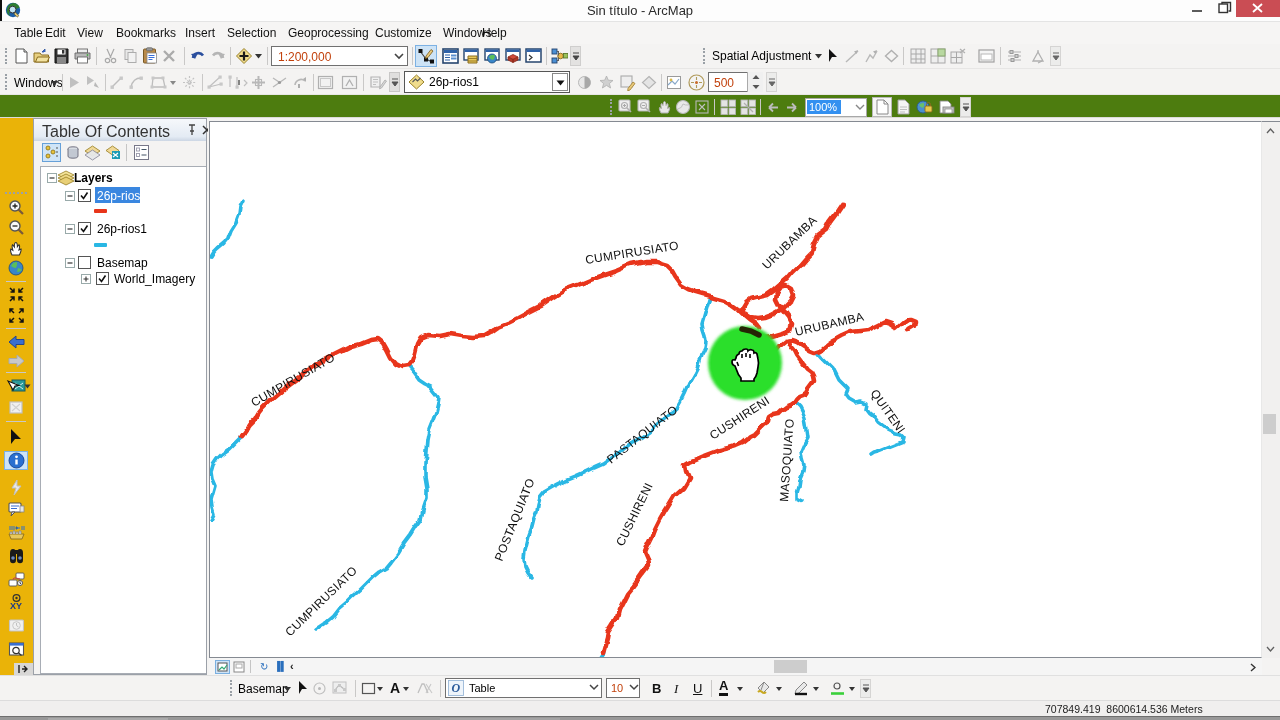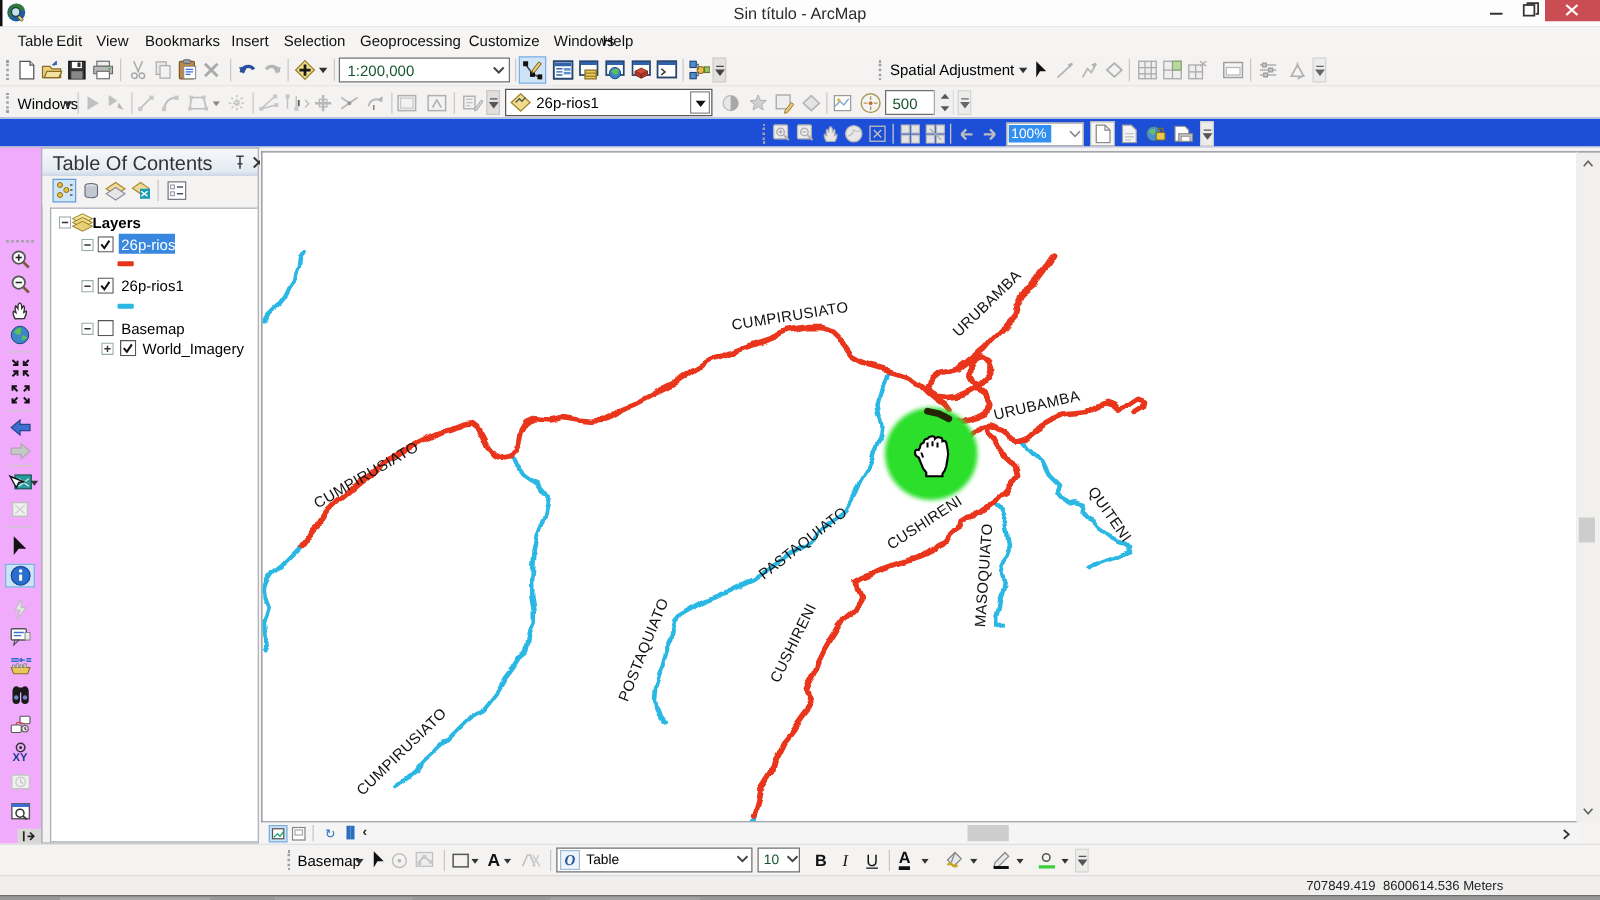--- a/index.html
+++ b/index.html
@@ -9,26 +9,26 @@
 svg { display:block; }
 
 #titlebar { left:0; top:0; width:1280px; height:22px; background:#fdfdfd; border-bottom:1px solid #e4e4e4; }
 #title { left:0; right:0; top:3px; text-align:center; font-size:13px; color:#2b2b2b; }
 
 #menubar { left:0; top:22px; width:1280px; height:22px; background:#f6f5f4; font-size:12px; color:#111; }
 .menu { position:absolute; top:4px; }
 
 #tb1 { left:0; top:44px; width:1280px; height:24px; background:#f4f3f2; }
 #tb2 { left:0; top:68px; width:1280px; height:26px; background:#f4f3f2; border-top:1px solid #e7e6e5; }
-#tb3 { left:0; top:94px; width:1280px; height:24px; background:#1d4ed8; border-top:1px solid #e7e6e5; border-bottom:1px solid #dcdbda; }
+#tb3 { left:0; top:94px; width:1280px; height:24px; background:#4d7c0f; border-top:1px solid #e7e6e5; border-bottom:1px solid #dcdbda; }
 .grip { width:4px; border-left:2px dotted #9aa0a6; }
 .vsep { width:1px; background:#c9c8c7; }
-.combo { background:#fff; border:1px solid #707070; font-size:12px; color:#14532d; }
-
-#lefttb { left:0; top:118px; width:33px; height:557px; background:#f0abfc; }
+.combo { background:#fff; border:1px solid #707070; font-size:12px; color:#c2410c; }
+
+#lefttb { left:0; top:118px; width:33px; height:557px; background:#eab308; }
 #toc { left:33px; top:118px; width:174px; height:557px; background:#f4f3f2; border:1px solid #9ba0a8; border-right:1px solid #9ba0a8; }
 #tochdr { left:34px; top:119px; width:172px; height:22px; background:linear-gradient(#f6f8fb,#e4ebf4 80%,#ccd6e4); font-size:16px; color:#333; }
 #toctools { left:34px; top:141px; width:172px; height:24px; background:#f4f3f2; }
 #toctree { left:40px; top:166px; width:166px; height:508px; background:#ffffff; border:1px solid #a8adb5; border-right:none; font-size:12px; color:#000; }
 #mapwrap { left:208px; top:118px; width:1072px; height:557px; background:#f4f3f2; }
 #map { left:209px; top:121px; width:1053px; height:537px; background:#fff; border:1px solid #858a92; border-right:1px solid #e8e8e8; }
 #vscroll { left:1262px; top:121px; width:18px; height:537px; background:#f1f0ef; border-top:1px solid #858a92; }
 #hrow { left:209px; top:658px; width:1053px; height:17px; background:#f5f5f5; }
 
 #drawbar { left:0; top:675px; width:1280px; height:25px; background:#f4f3f2; border-top:1px solid #e0e0e0; }

